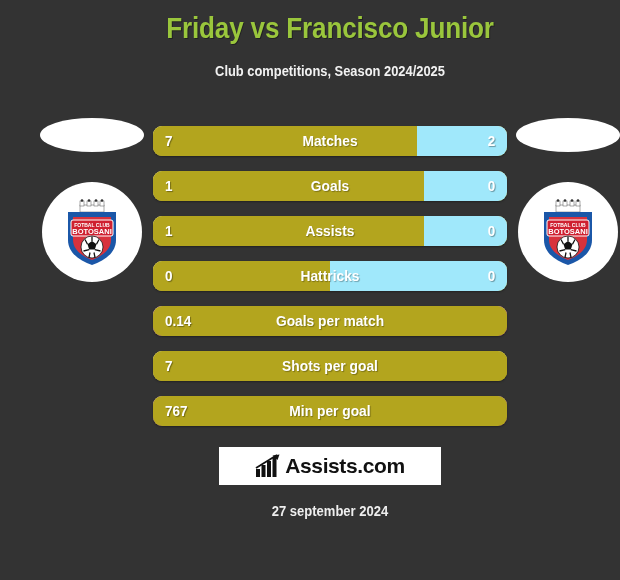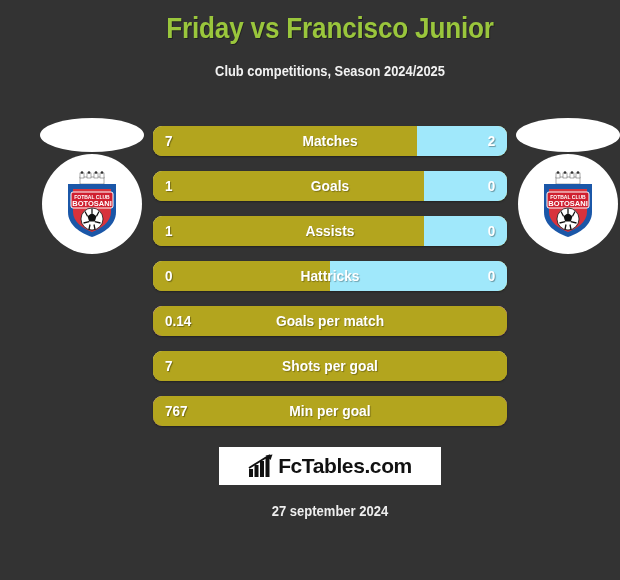--- a/index.html
+++ b/index.html
@@ -64,21 +64,21 @@
     top: 0;
     left: 8px;
     width: 104px;
     height: 34px;
     background: #ffffff;
     border-radius: 52px / 17px;
   }
 
   .badge-wrap {
     position: absolute;
-    top: 36px;
+    top: 64px;
     left: 10px;
     width: 100px;
     height: 100px;
     background: #ffffff;
     border-radius: 50% / 50%;
     overflow: hidden;
   }
 
   .crest {
     position: absolute;
@@ -312,18 +312,18 @@
 
   <div class="logo-box">
     <svg class="logo-icon" width="26" height="24" viewBox="0 0 26 24">
       <rect x="1" y="15" width="4" height="8" fill="#111"></rect>
       <rect x="6.5" y="11" width="4" height="12" fill="#111"></rect>
       <rect x="12" y="7" width="4" height="16" fill="#111"></rect>
       <rect x="17.5" y="3" width="4" height="20" fill="#111"></rect>
       <path d="M1 14 L22 1" stroke="#111" stroke-width="1.8" fill="none"></path>
       <polygon points="24.5,0.5 17.5,1.5 22.5,6" fill="#111"></polygon>
     </svg>
-    <span class="logo-text">FcTables.com</span>
+    <span class="logo-text">Assists.com</span>
   </div>
 
   <div class="date">27 september 2024</div>
 
 </div>
 
 </body></html>

